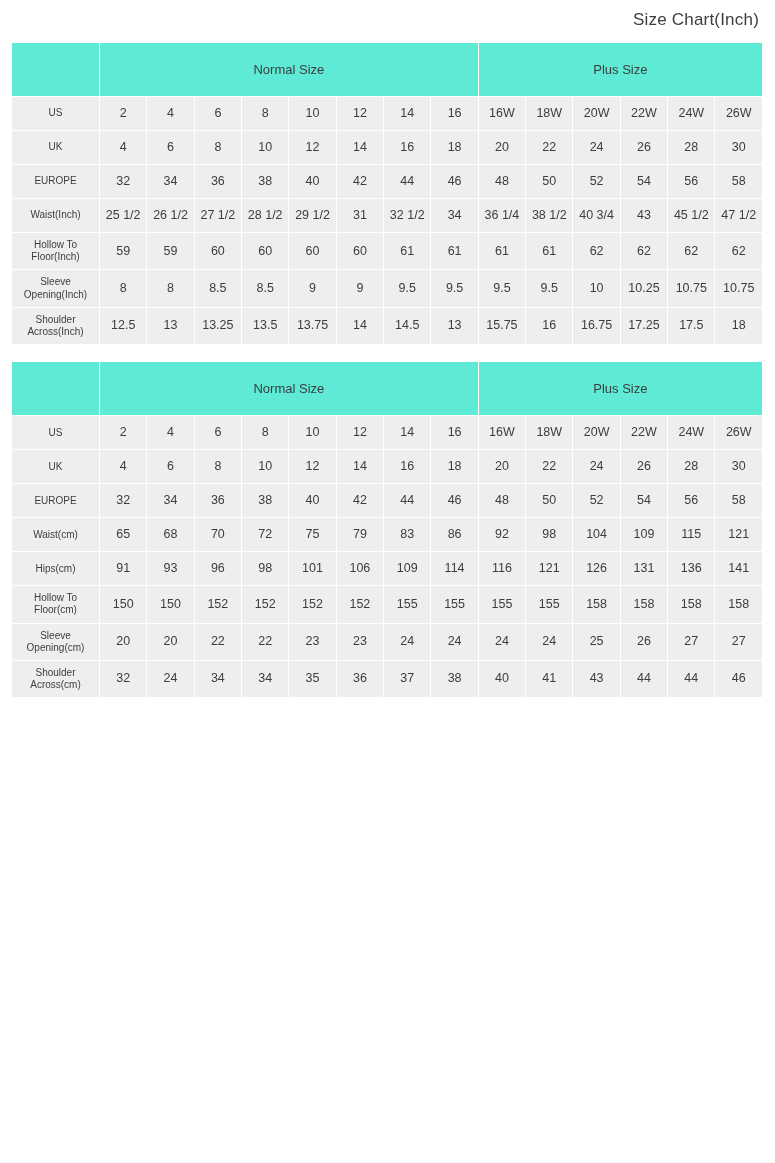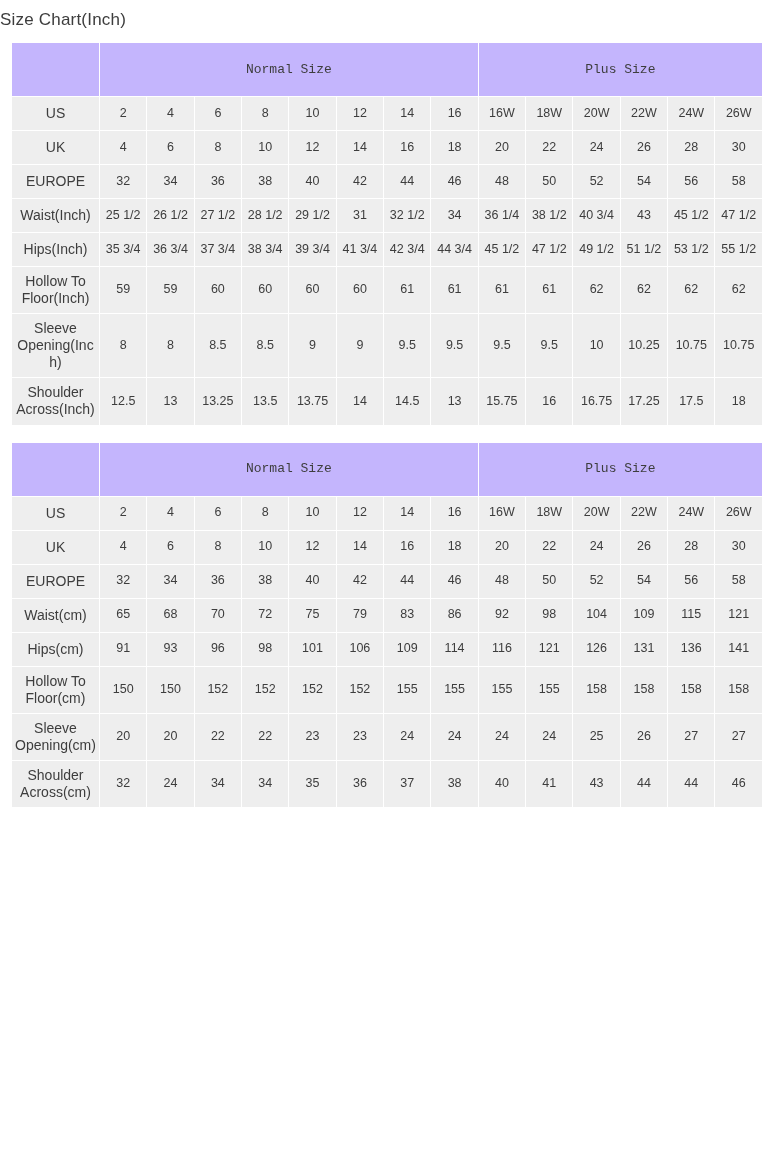--- a/index.html
+++ b/index.html
@@ -11,24 +11,24 @@
     width: 775px;
     font-family: "Liberation Sans", sans-serif;
     color: #3a3a3a;
     -webkit-font-smoothing: antialiased;
   }
   .page {
     width: 775px;
     box-sizing: border-box;
   }
   .chart-title {
-    text-align: left;
+    text-align: right;
     font-size: 17px;
     color: #3d3d3d;
-    padding: 10px 8px 12px 0;
+    padding: 10px 16px 12px 0;
     letter-spacing: .2px;
   }
   table.size-table {
     border-collapse: collapse;
     width: 752px;
     margin: 0 11px;
     table-layout: fixed;
   }
   table.size-table td {
     border: 1px solid #ffffff;
@@ -38,32 +38,31 @@
     font-size: 12.5px;
     color: #3d3d3d;
     padding: 6px 2px;
     line-height: 1.22;
     height: 34px;
     box-sizing: border-box;
     word-break: break-word;
   }
   table.size-table td.rowhead {
     width: 88px;
-    font-size: 14px;
+    font-size: 10px;
   }
   table.size-table td.grouphead {
     font-size: 13px;
     height: 54px;
   }
   table.size-table td.corner {
     background: #e4e4e4;
   }
   table.size-table tr.group-row td {
-    background: #c4b5fd;
-    font-family: Liberation Mono, monospace;
+    background: #5eead4;
   }
   .spacer {
     height: 12px;
     background: #ffffff;
   }
   .sec2 { margin-top: 4px; }
 </style>
 </head>
 <body>
 
@@ -138,37 +137,20 @@
           <td>29 1/2</td>
           <td>31</td>
           <td>32 1/2</td>
           <td>34</td>
           <td>36 1/4</td>
           <td>38 1/2</td>
           <td>40 3/4</td>
           <td>43</td>
           <td>45 1/2</td>
           <td>47 1/2</td>
-        </tr>
-        <tr>
-          <td class="rowhead">Hips(Inch)</td>
-          <td>35 3/4</td>
-          <td>36 3/4</td>
-          <td>37 3/4</td>
-          <td>38 3/4</td>
-          <td>39 3/4</td>
-          <td>41 3/4</td>
-          <td>42 3/4</td>
-          <td>44 3/4</td>
-          <td>45 1/2</td>
-          <td>47 1/2</td>
-          <td>49 1/2</td>
-          <td>51 1/2</td>
-          <td>53 1/2</td>
-          <td>55 1/2</td>
         </tr>
         <tr>
           <td class="rowhead">Hollow To Floor(Inch)</td>
           <td>59</td>
           <td>59</td>
           <td>60</td>
           <td>60</td>
           <td>60</td>
           <td>60</td>
           <td>61</td>

